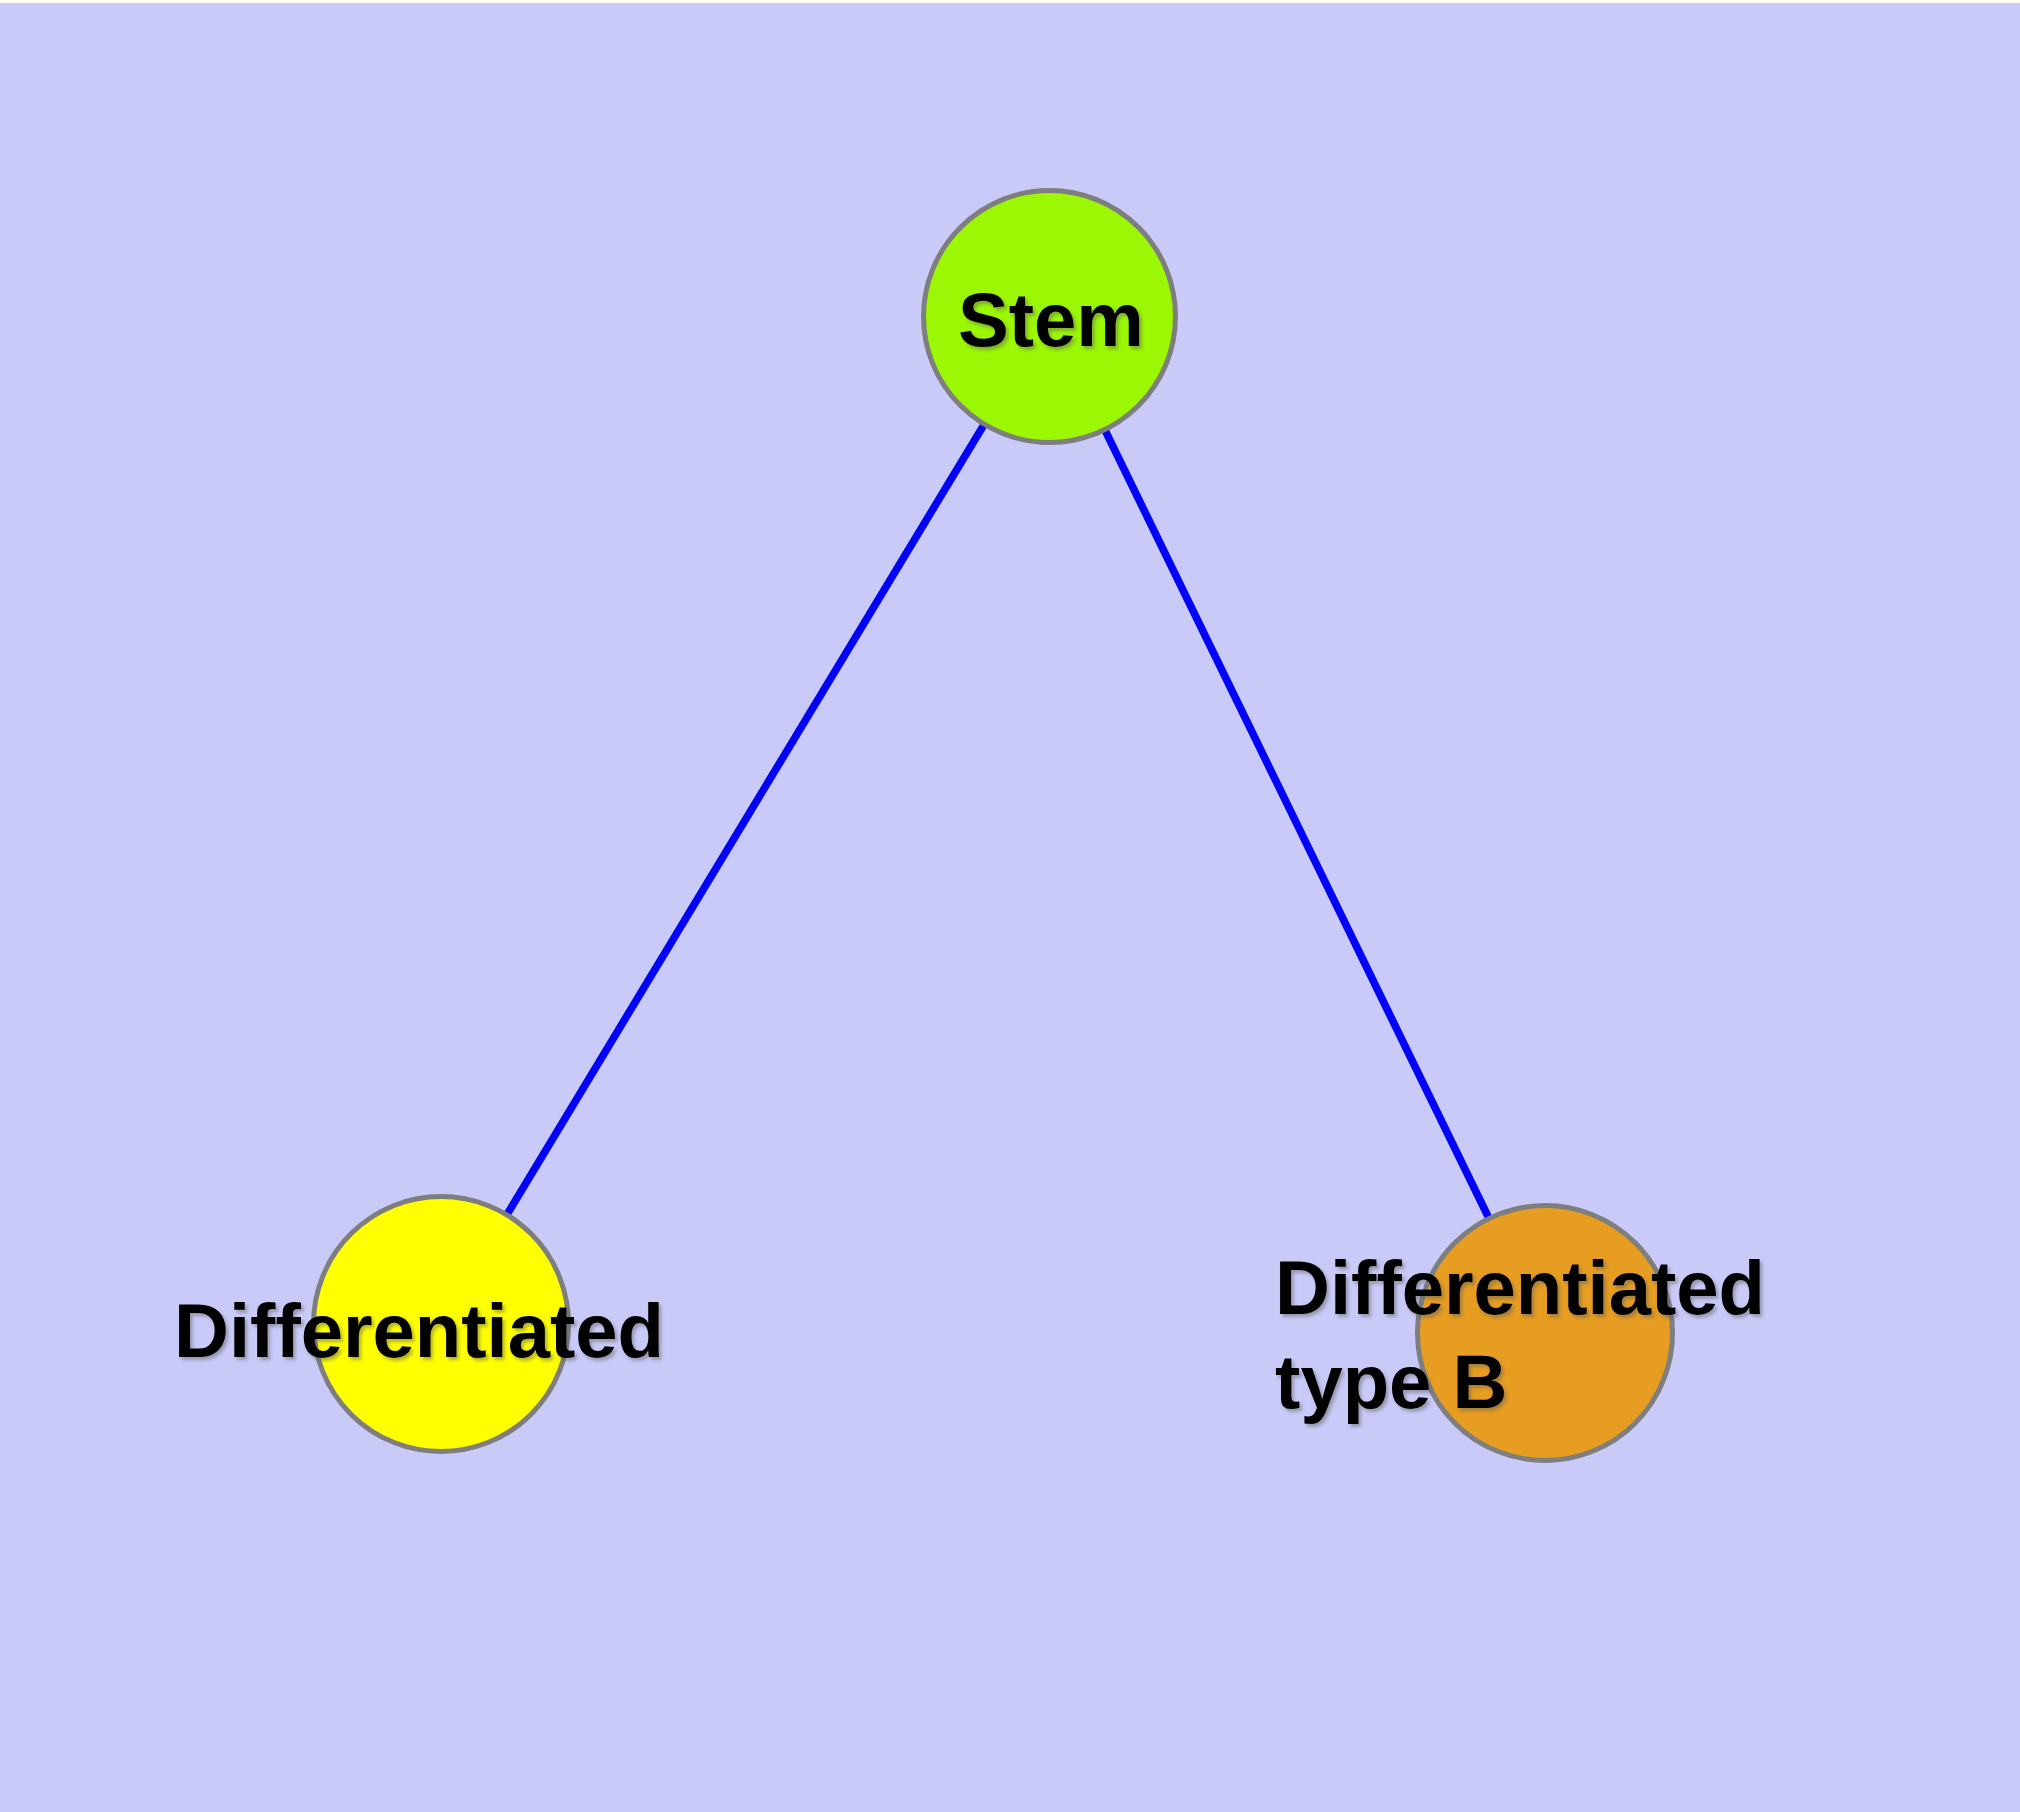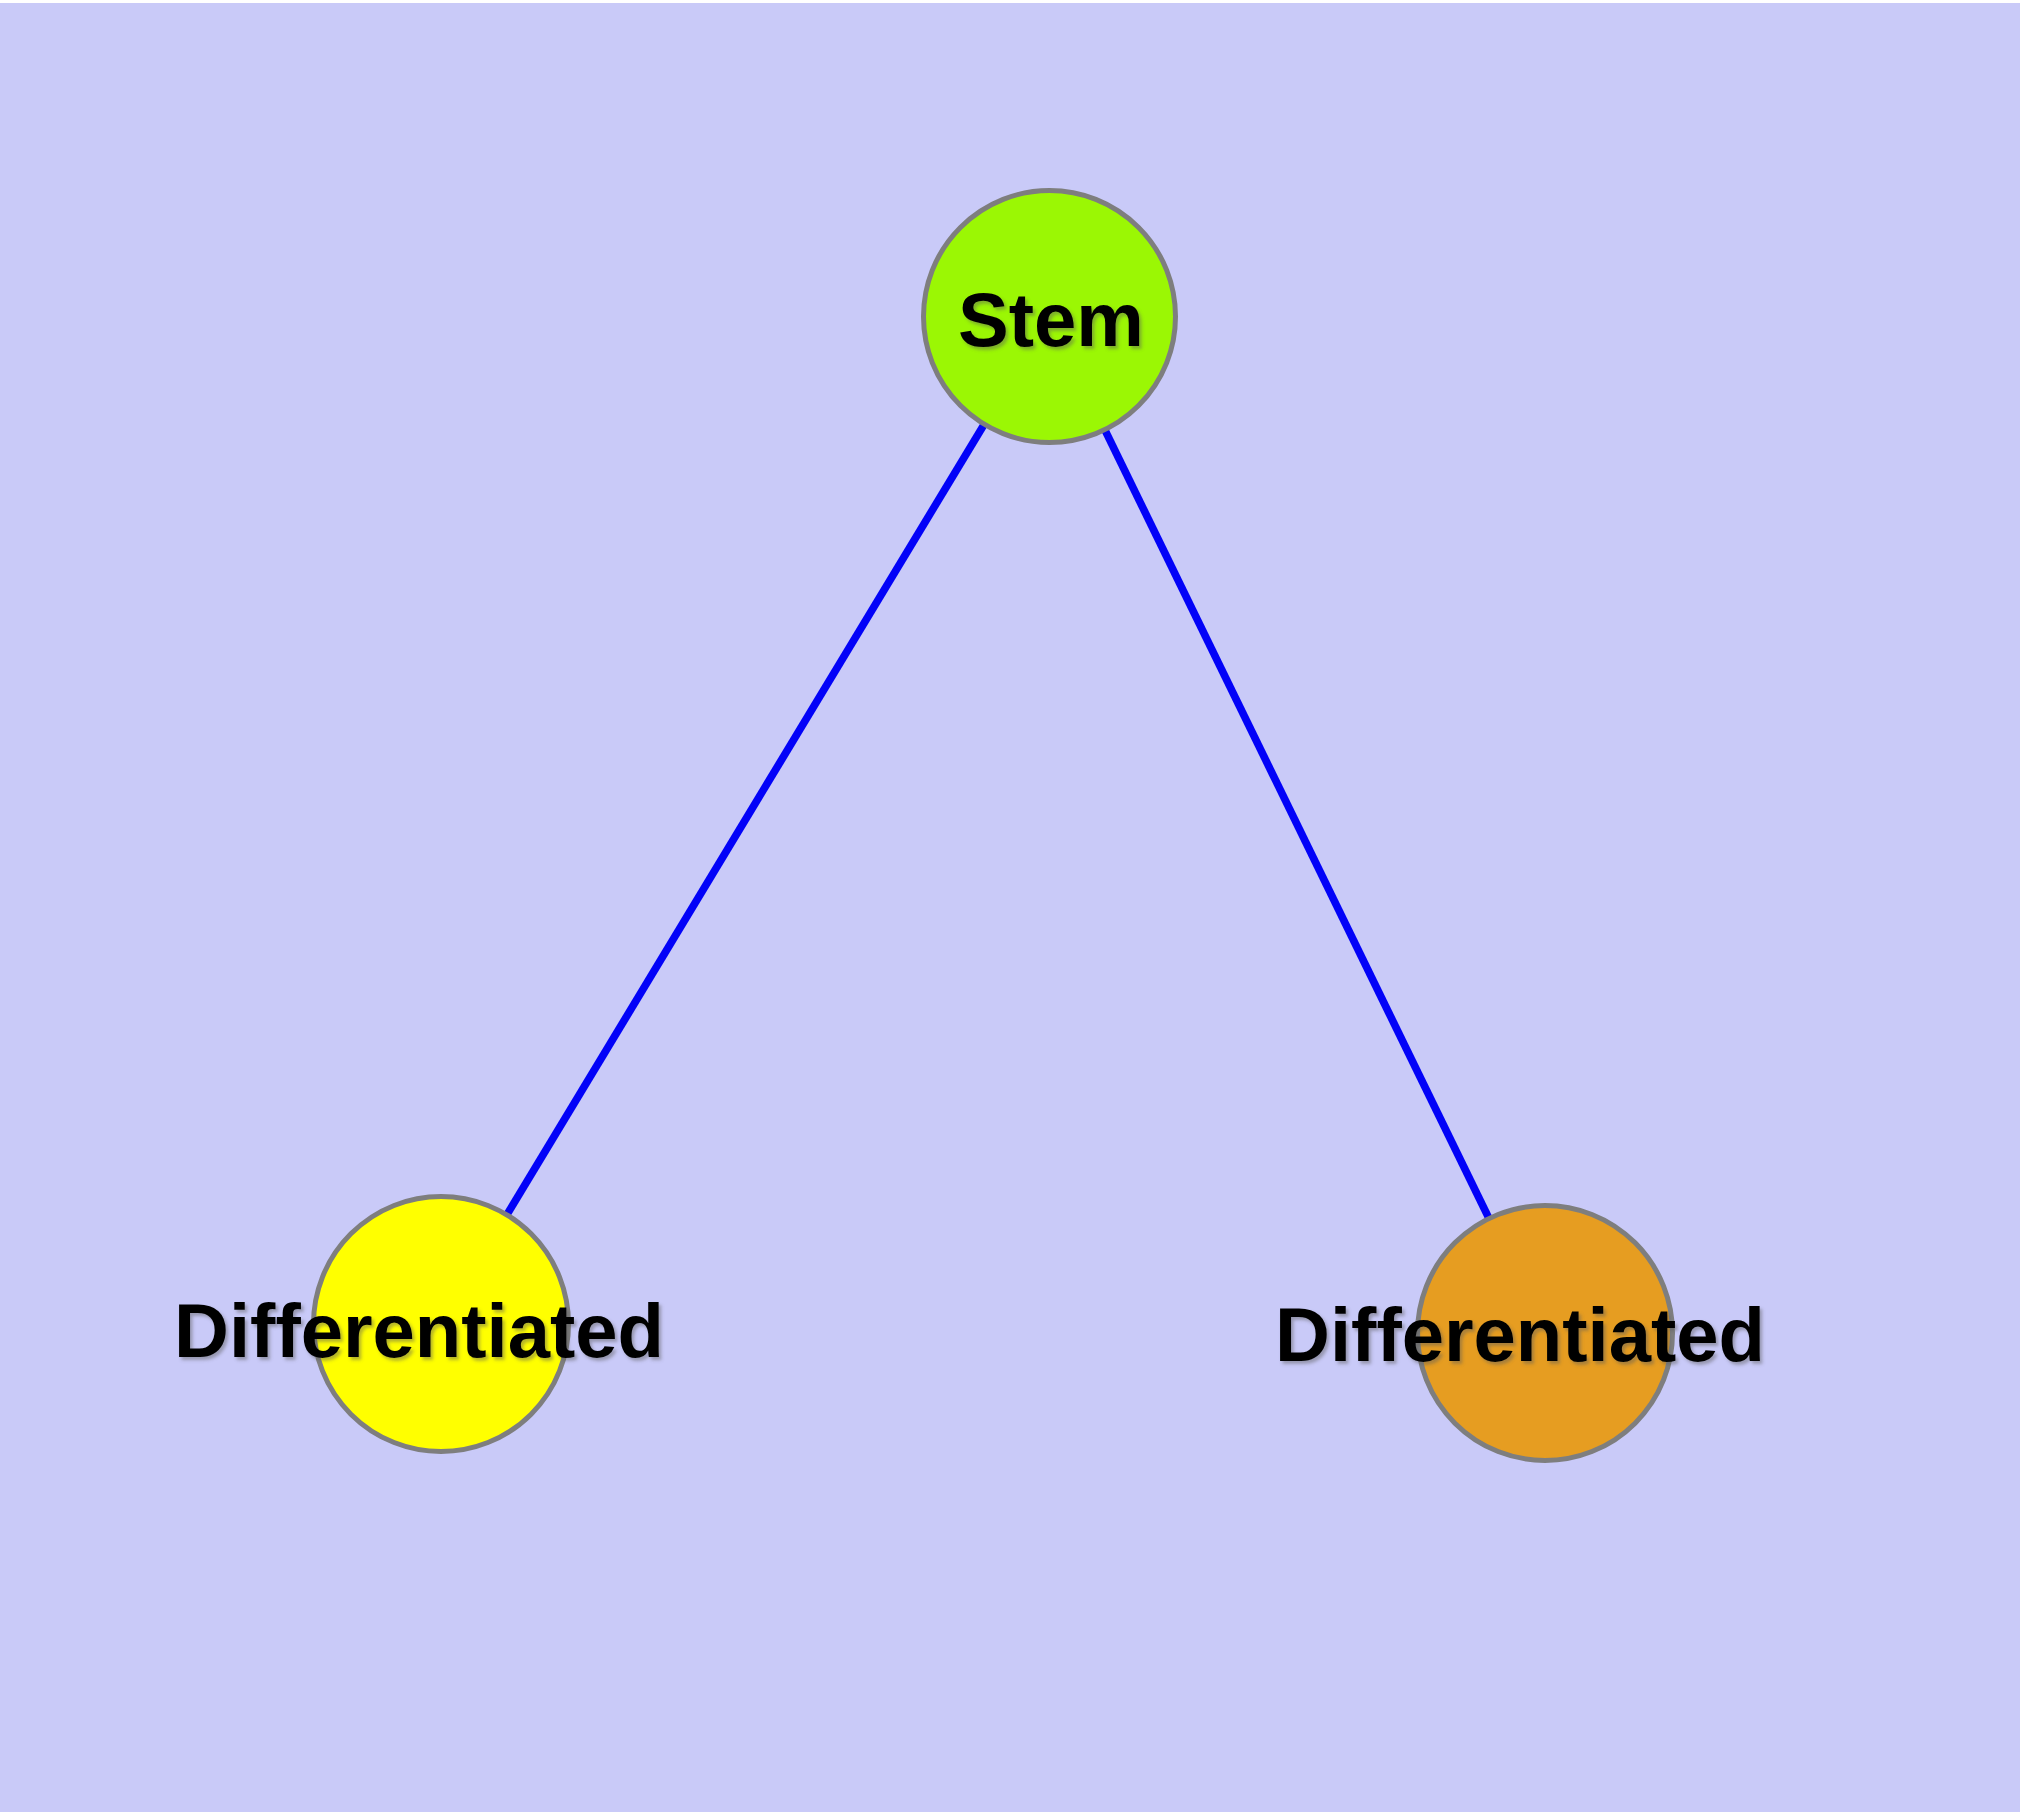--- a/index.html
+++ b/index.html
@@ -86,16 +86,17 @@
   <div class="node-label label-stem">
     <span class="label-line">Stem</span>
   </div>
 
   <div class="node-label label-type-a">
     <span class="label-line">Differentiated</span>
   </div>
 
   <div class="node-label label-type-b">
     <span class="label-line">Differentiated</span>
+    <span class="label-line">type B</span>
   </div>
 
 </div>
 
 
 </body></html>

